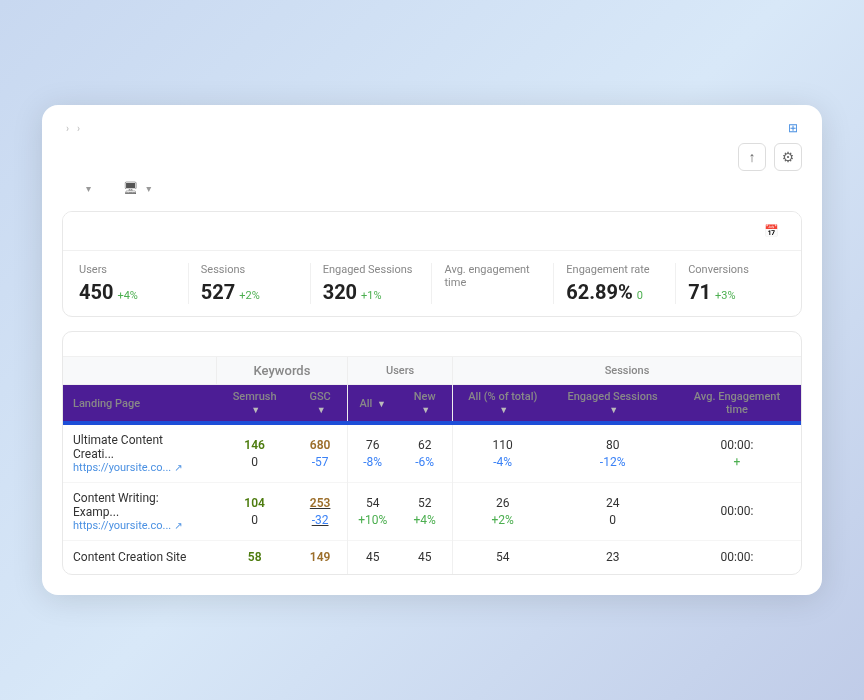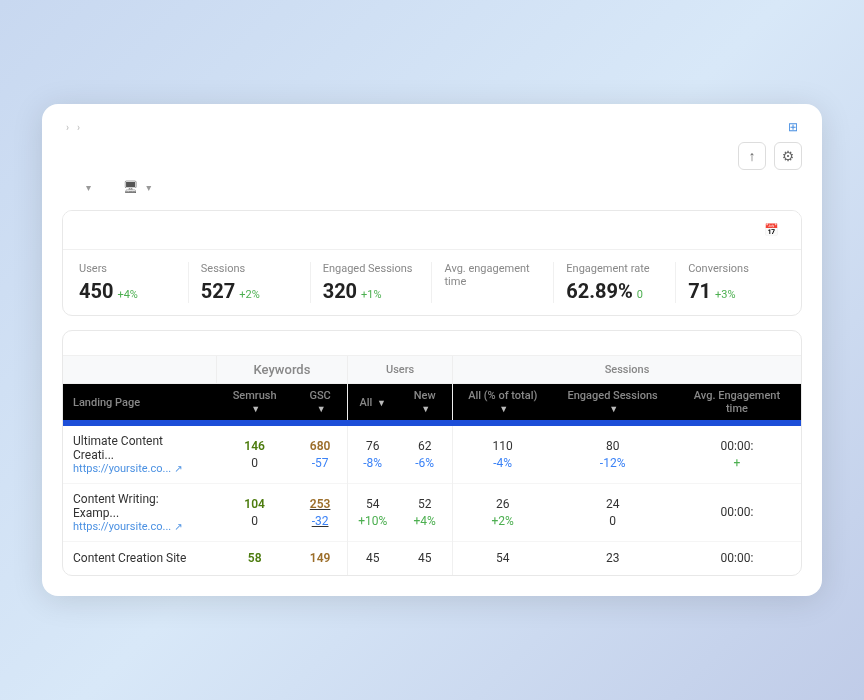--- a/index.html
+++ b/index.html
@@ -185,27 +185,27 @@
       font-weight: 500;
       font-size: 11px;
       padding: 6px 10px;
       text-align: center;
       border-bottom: 1px solid #f0f0f0;
     }
     .data-table thead tr:first-child th:first-child {
       text-align: left;
     }
     .data-table thead tr.subheader th {
-      background: #000000;
+      background: #4c1d95;
       color: #888;
       font-weight: 500;
       font-size: 11px;
       padding: 5px 10px;
       text-align: center;
-      border-bottom: 6px solid #1d4ed8;
+      border-bottom: 4px solid #1d4ed8;
     }
     .data-table thead tr.subheader th:first-child {
       text-align: left;
     }
     .data-table tbody tr {
       border-bottom: 1px solid #f5f5f5;
     }
     .data-table tbody tr:last-child { border-bottom: none; }
     .data-table tbody td {
       padding: 8px 10px;

